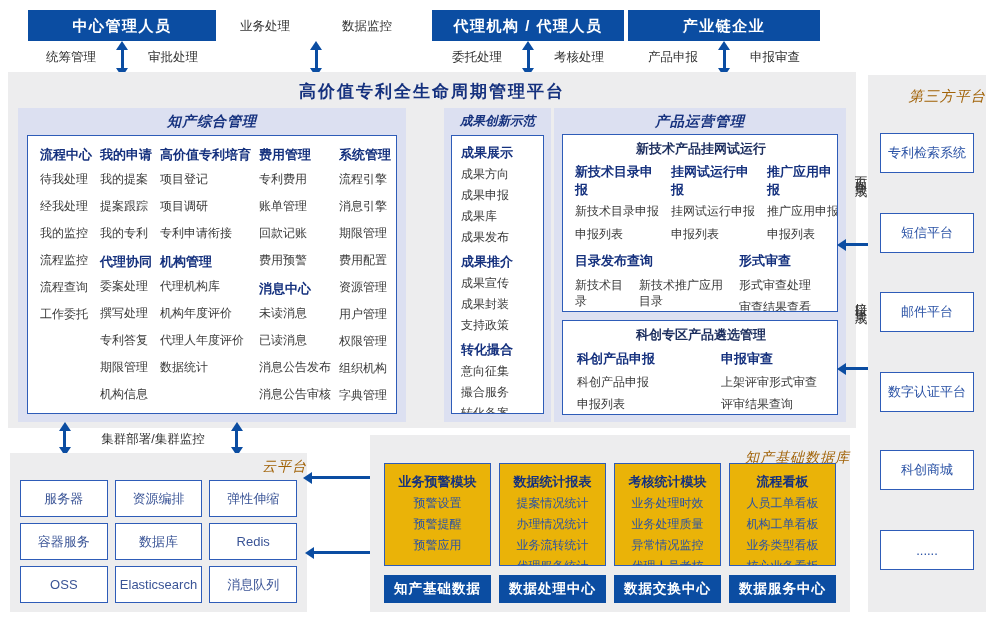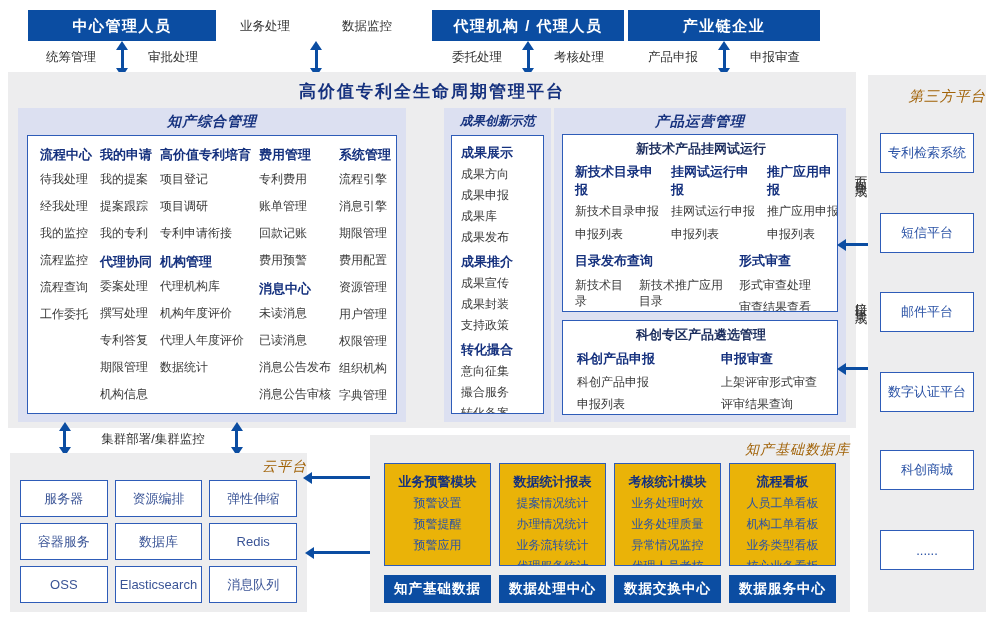--- a/index.html
+++ b/index.html
@@ -299,21 +299,21 @@
         <div class="cloud-cell">OSS</div>
         <div class="cloud-cell">Elasticsearch</div>
         <div class="cloud-cell">消息队列</div>
       </div>
   </div>
 
   <div class="harrow left-only" style="left:312px;top:476px;width:92px;"></div>
   <div class="harrow" style="left:314px;top:551px;width:84px;"></div>
 
   <div class="gray-panel" style="left:370px;top:435px;width:480px;height:177px;">
-    <div class="panel-title" style="padding-top:6px;">知产基础数据库</div>
+    <div class="panel-title" style="padding-top:14px;">知产基础数据库</div>
     <div class="db-grid">
       <div>
         <div class="db-box">
           <div class="db-box-title">业务预警模块</div>
           <div>
               <div class="col-item">预警设置</div>
               <div class="col-item">预警提醒</div>
               <div class="col-item">预警应用</div>
             </div>
         </div>

